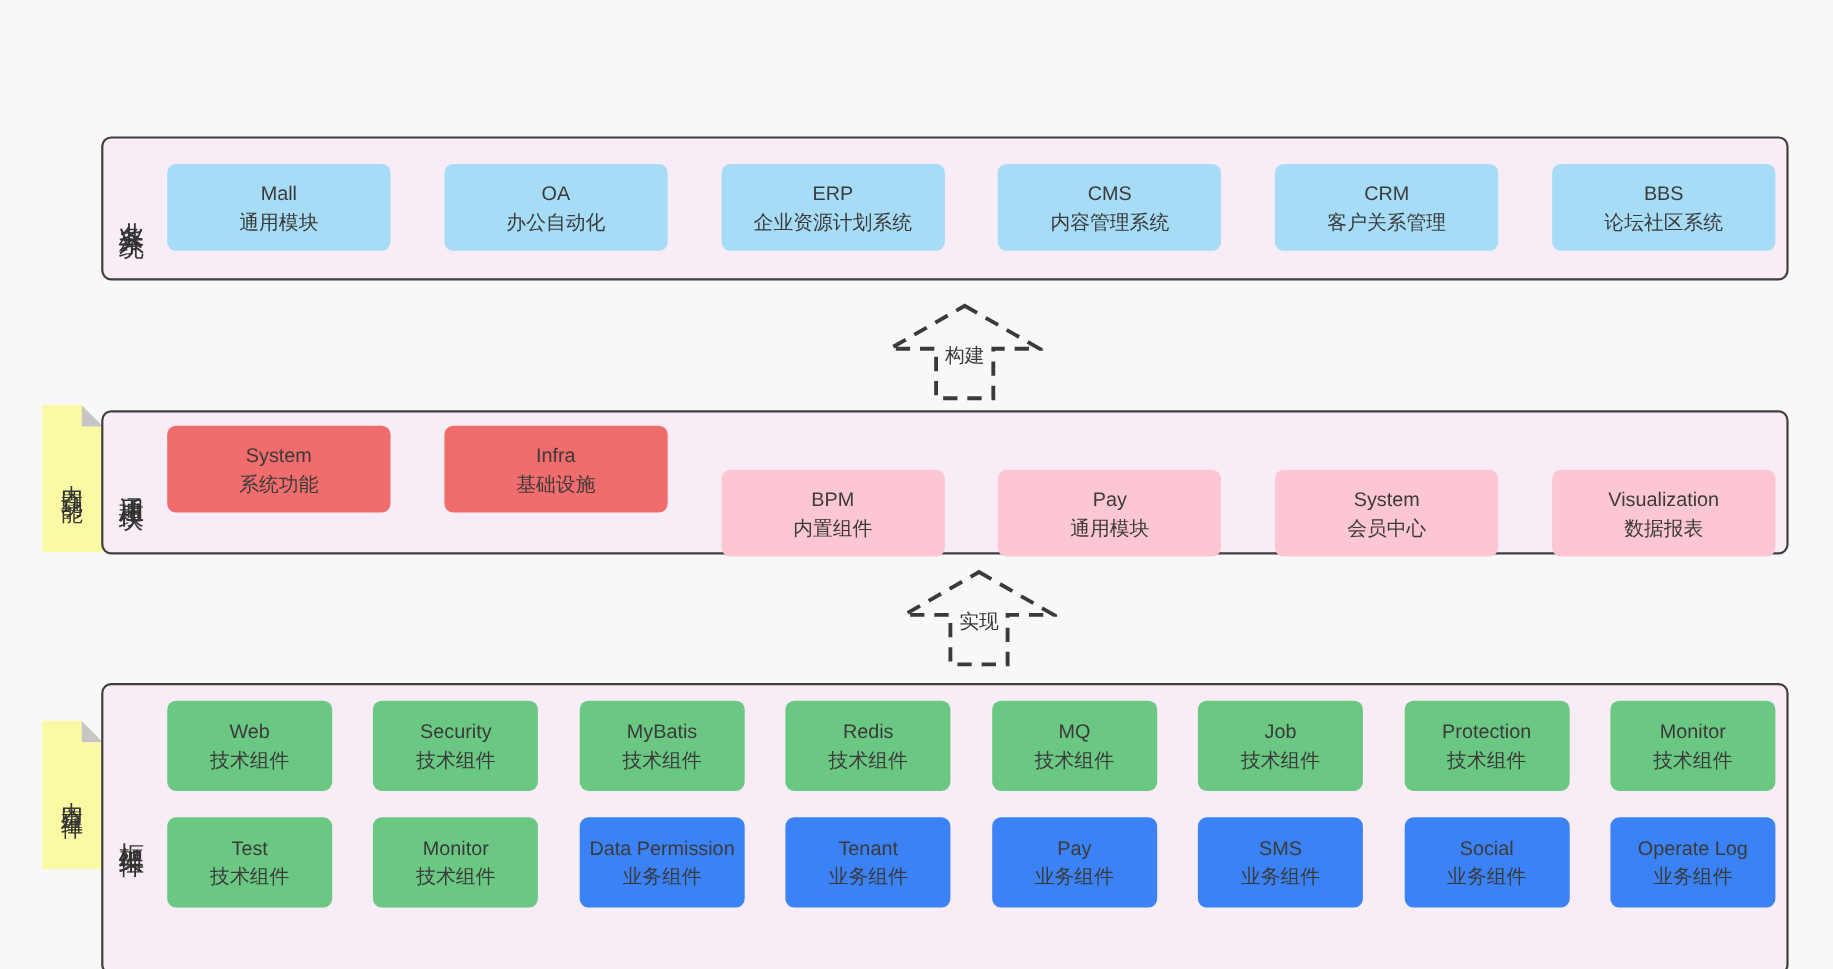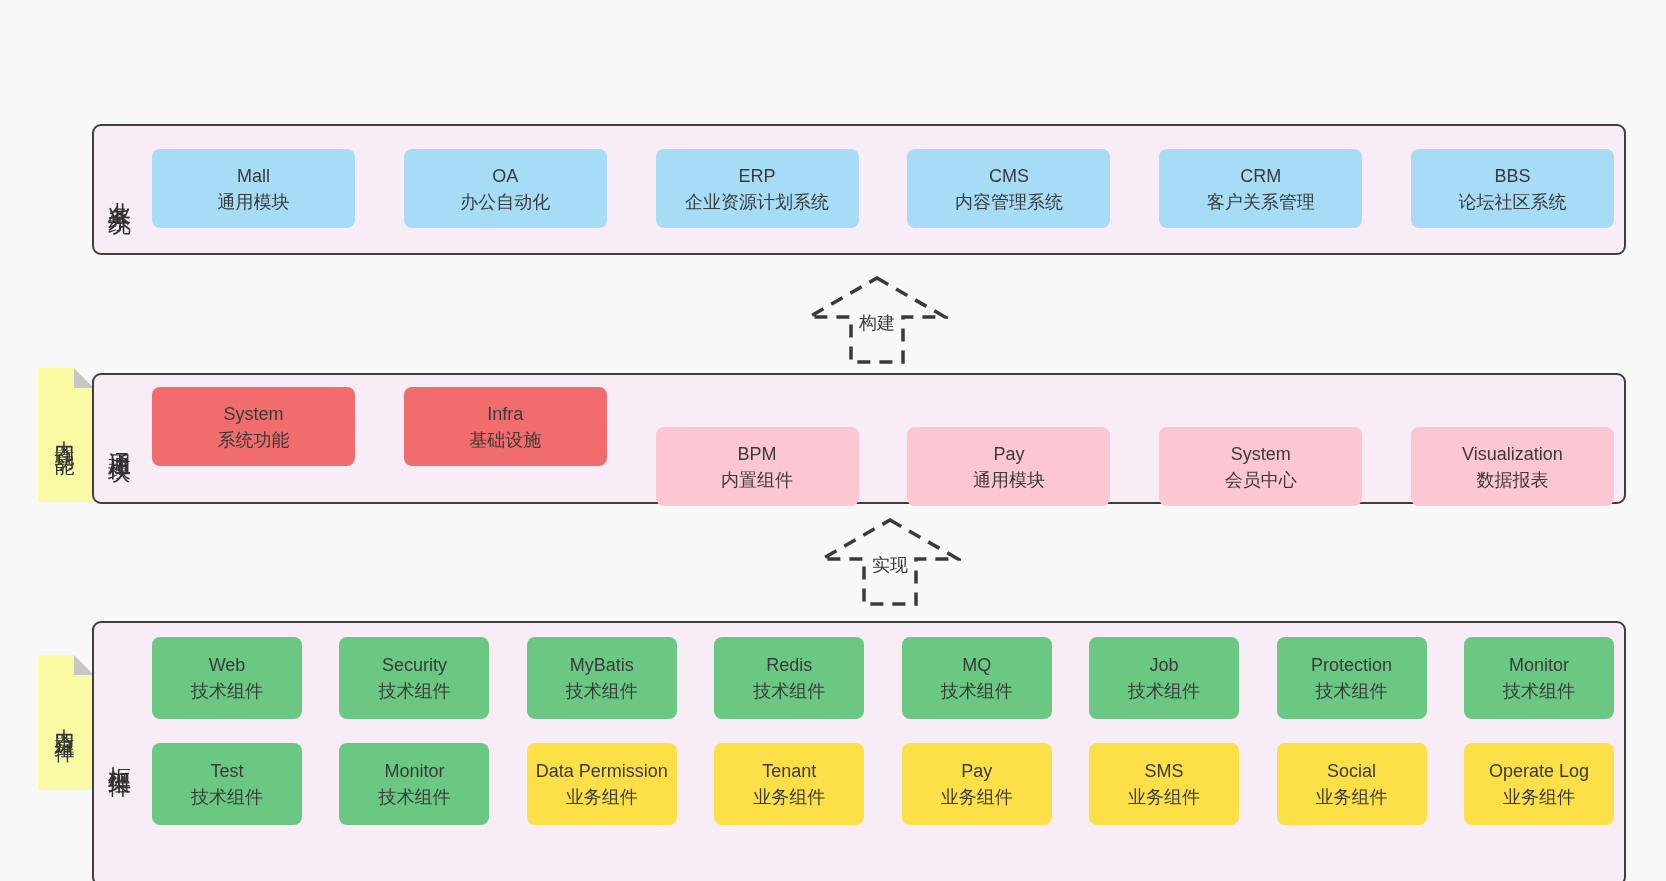--- a/index.html
+++ b/index.html
@@ -35,21 +35,21 @@
   #layer-components .row-b{top:120px;}
   .box{border-radius:8px;display:flex;flex-direction:column;align-items:center;
        justify-content:center;text-align:center;font-size:18px;line-height:26px;
        color:#3a3a3a;box-sizing:border-box;padding:2px 8px;}
   .row-6 .box{width:203px;height:79px;}
   .row-8 .box{width:150px;height:82px;}
   .blue{background:#a7dcf6;}
   .red{background:#f16c6c;}
   .pink{background:#fcc7d2;margin-top:40px;}
   .green{background:#6bc883;}
-  .lightgreen{background:#fde047;}
+  .lightgreen{background:#3b82f6;}
 
   
   .arrow{position:absolute;z-index:2;}
   #arrow-build{left:806px;top:275px;}
   #arrow-implement{left:819px;top:517px;}
   .arrow polygon{fill:none;stroke:#3a3a3a;stroke-width:3.5;stroke-dasharray:13 9;}
   .arrow text{font-family:"Liberation Sans",sans-serif;font-size:18px;fill:#3a3a3a;}
 </style>
 </head>
 <body>

